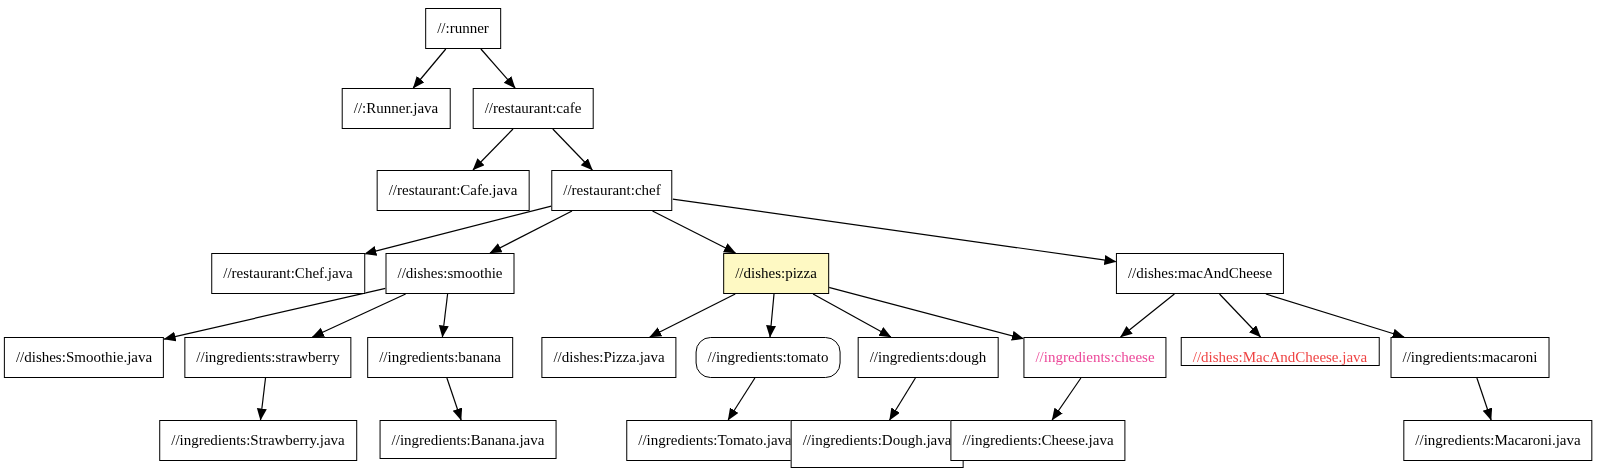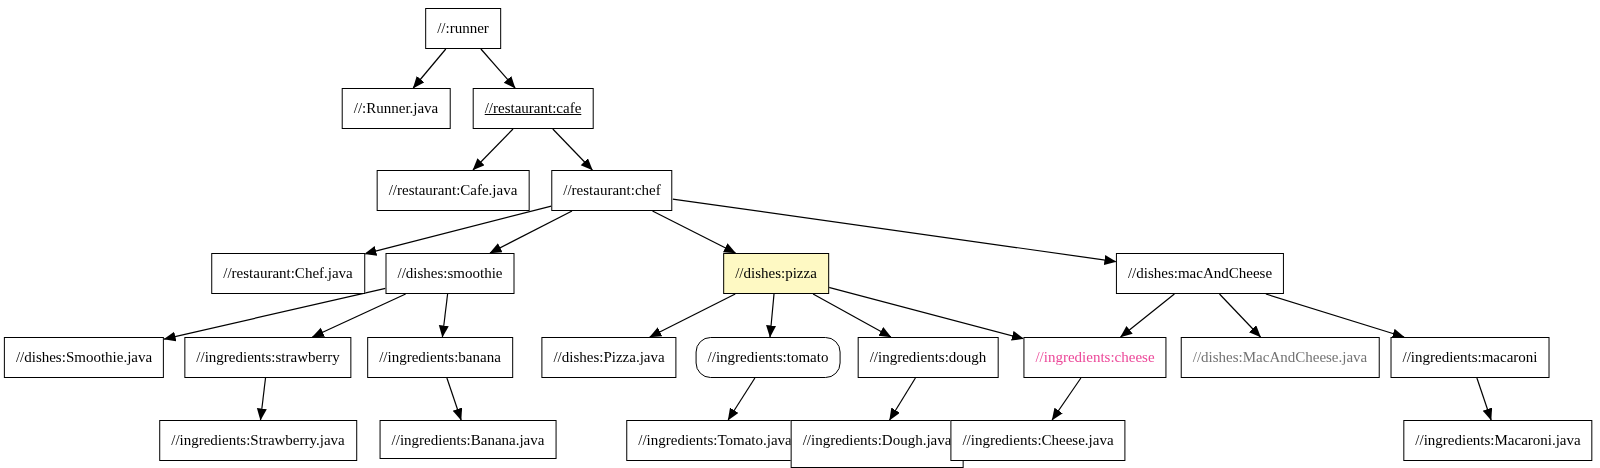--- a/index.html
+++ b/index.html
@@ -75,35 +75,35 @@
         <line x1="1265.9" y1="294.0" x2="1404.1" y2="337.0" class="edge-line" stroke="#000000" marker-end="url(#arrowhead)"></line>
         <line x1="754.9" y1="378.0" x2="728.1" y2="420.0" class="edge-line" stroke="#000000" marker-end="url(#arrowhead)"></line>
         <line x1="915.4" y1="378.0" x2="889.6" y2="420.0" class="edge-line" stroke="#000000" marker-end="url(#arrowhead)"></line>
         <line x1="1080.9" y1="378.0" x2="1052.1" y2="420.0" class="edge-line" stroke="#000000" marker-end="url(#arrowhead)"></line>
         <line x1="1476.9" y1="378.0" x2="1491.1" y2="420.0" class="edge-line" stroke="#000000" marker-end="url(#arrowhead)"></line>
       </g>
   </svg>
   <div id="nodes-layer">
       <div class="graph-node" style="left: 463px; top: 8px; height: 41px; background: rgb(255, 255, 255); border-color: rgb(0, 0, 0); color: rgb(0, 0, 0);">//:runner</div>
       <div class="graph-node" style="left: 396px; top: 88px; height: 41px; background: rgb(255, 255, 255); border-color: rgb(0, 0, 0); color: rgb(0, 0, 0);">//:Runner.java</div>
-      <div class="graph-node" style="left: 533px; top: 88px; height: 41px; background: rgb(255, 255, 255); border-color: rgb(0, 0, 0); color: rgb(0, 0, 0); text-decoration: underline;">//restaurant:cafe</div>
+      <div class="graph-node" style="left: 533px; top: 88px; height: 41px; background: rgb(255, 255, 255); border-color: rgb(0, 0, 0); color: rgb(0, 0, 0);">//restaurant:cafe</div>
       <div class="graph-node" style="left: 453px; top: 170px; height: 41px; background: rgb(255, 255, 255); border-color: rgb(0, 0, 0); color: rgb(0, 0, 0);">//restaurant:Cafe.java</div>
       <div class="graph-node" style="left: 612px; top: 170px; height: 41px; background: rgb(255, 255, 255); border-color: rgb(0, 0, 0); color: rgb(0, 0, 0);">//restaurant:chef</div>
       <div class="graph-node" style="left: 288px; top: 253px; height: 41px; background: rgb(255, 255, 255); border-color: rgb(0, 0, 0); color: rgb(0, 0, 0);">//restaurant:Chef.java</div>
       <div class="graph-node" style="left: 450px; top: 253px; height: 41px; background: rgb(255, 255, 255); border-color: rgb(0, 0, 0); color: rgb(0, 0, 0);">//dishes:smoothie</div>
       <div class="graph-node" style="left: 776px; top: 253px; height: 41px; background: #fef9c3; border-color: rgb(0, 0, 0); color: rgb(0, 0, 0);">//dishes:pizza</div>
       <div class="graph-node" style="left: 1200px; top: 253px; height: 41px; background: rgb(255, 255, 255); border-color: rgb(0, 0, 0); color: rgb(0, 0, 0);">//dishes:macAndCheese</div>
       <div class="graph-node" style="left: 84px; top: 337px; height: 41px; background: rgb(255, 255, 255); border-color: rgb(0, 0, 0); color: rgb(0, 0, 0);">//dishes:Smoothie.java</div>
       <div class="graph-node" style="left: 268px; top: 337px; height: 41px; background: rgb(255, 255, 255); border-color: rgb(0, 0, 0); color: rgb(0, 0, 0);">//ingredients:strawberry</div>
       <div class="graph-node" style="left: 440px; top: 337px; height: 41px; background: rgb(255, 255, 255); border-color: rgb(0, 0, 0); color: rgb(0, 0, 0);">//ingredients:banana</div>
       <div class="graph-node" style="left: 609px; top: 337px; height: 41px; background: rgb(255, 255, 255); border-color: rgb(0, 0, 0); color: rgb(0, 0, 0);">//dishes:Pizza.java</div>
       <div class="graph-node" style="left: 768px; top: 337px; height: 41px; background: rgb(255, 255, 255); border-color: rgb(0, 0, 0); color: rgb(0, 0, 0); border-radius: 15px;">//ingredients:tomato</div>
       <div class="graph-node" style="left: 928px; top: 337px; height: 41px; background: rgb(255, 255, 255); border-color: rgb(0, 0, 0); color: rgb(0, 0, 0);">//ingredients:dough</div>
       <div class="graph-node" style="left: 1095px; top: 337px; height: 41px; background: rgb(255, 255, 255); border-color: rgb(0, 0, 0); color: #ec4899;">//ingredients:cheese</div>
-      <div class="graph-node" style="left: 1280px; top: 337px; height: 41px; background: rgb(255, 255, 255); border-color: rgb(0, 0, 0); color: #737373;">//dishes:MacAndCheese.java</div>
+      <div class="graph-node" style="left: 1280px; top: 337px; height: 29px; background: rgb(255, 255, 255); border-color: rgb(0, 0, 0); color: #ef4444;">//dishes:MacAndCheese.java</div>
       <div class="graph-node" style="left: 1470px; top: 337px; height: 41px; background: rgb(255, 255, 255); border-color: rgb(0, 0, 0); color: rgb(0, 0, 0);">//ingredients:macaroni</div>
       <div class="graph-node" style="left: 258px; top: 420px; height: 41px; background: rgb(255, 255, 255); border-color: rgb(0, 0, 0); color: rgb(0, 0, 0);">//ingredients:Strawberry.java</div>
       <div class="graph-node" style="left: 468px; top: 420px; height: 39px; background: rgb(255, 255, 255); border-color: rgb(0, 0, 0); color: rgb(0, 0, 0);">//ingredients:Banana.java</div>
       <div class="graph-node" style="left: 715px; top: 420px; height: 41px; background: rgb(255, 255, 255); border-color: rgb(0, 0, 0); color: rgb(0, 0, 0);">//ingredients:Tomato.java</div>
       <div class="graph-node" style="left: 877px; top: 420px; height: 48px; background: rgb(255, 255, 255); border-color: rgb(0, 0, 0); color: rgb(0, 0, 0);">//ingredients:Dough.java</div>
       <div class="graph-node" style="left: 1038px; top: 420px; height: 41px; background: rgb(255, 255, 255); border-color: rgb(0, 0, 0); color: rgb(0, 0, 0);">//ingredients:Cheese.java</div>
       <div class="graph-node" style="left: 1498px; top: 420px; height: 41px; background: rgb(255, 255, 255); border-color: rgb(0, 0, 0); color: rgb(0, 0, 0);">//ingredients:Macaroni.java</div>
     </div>
 </div>
 

